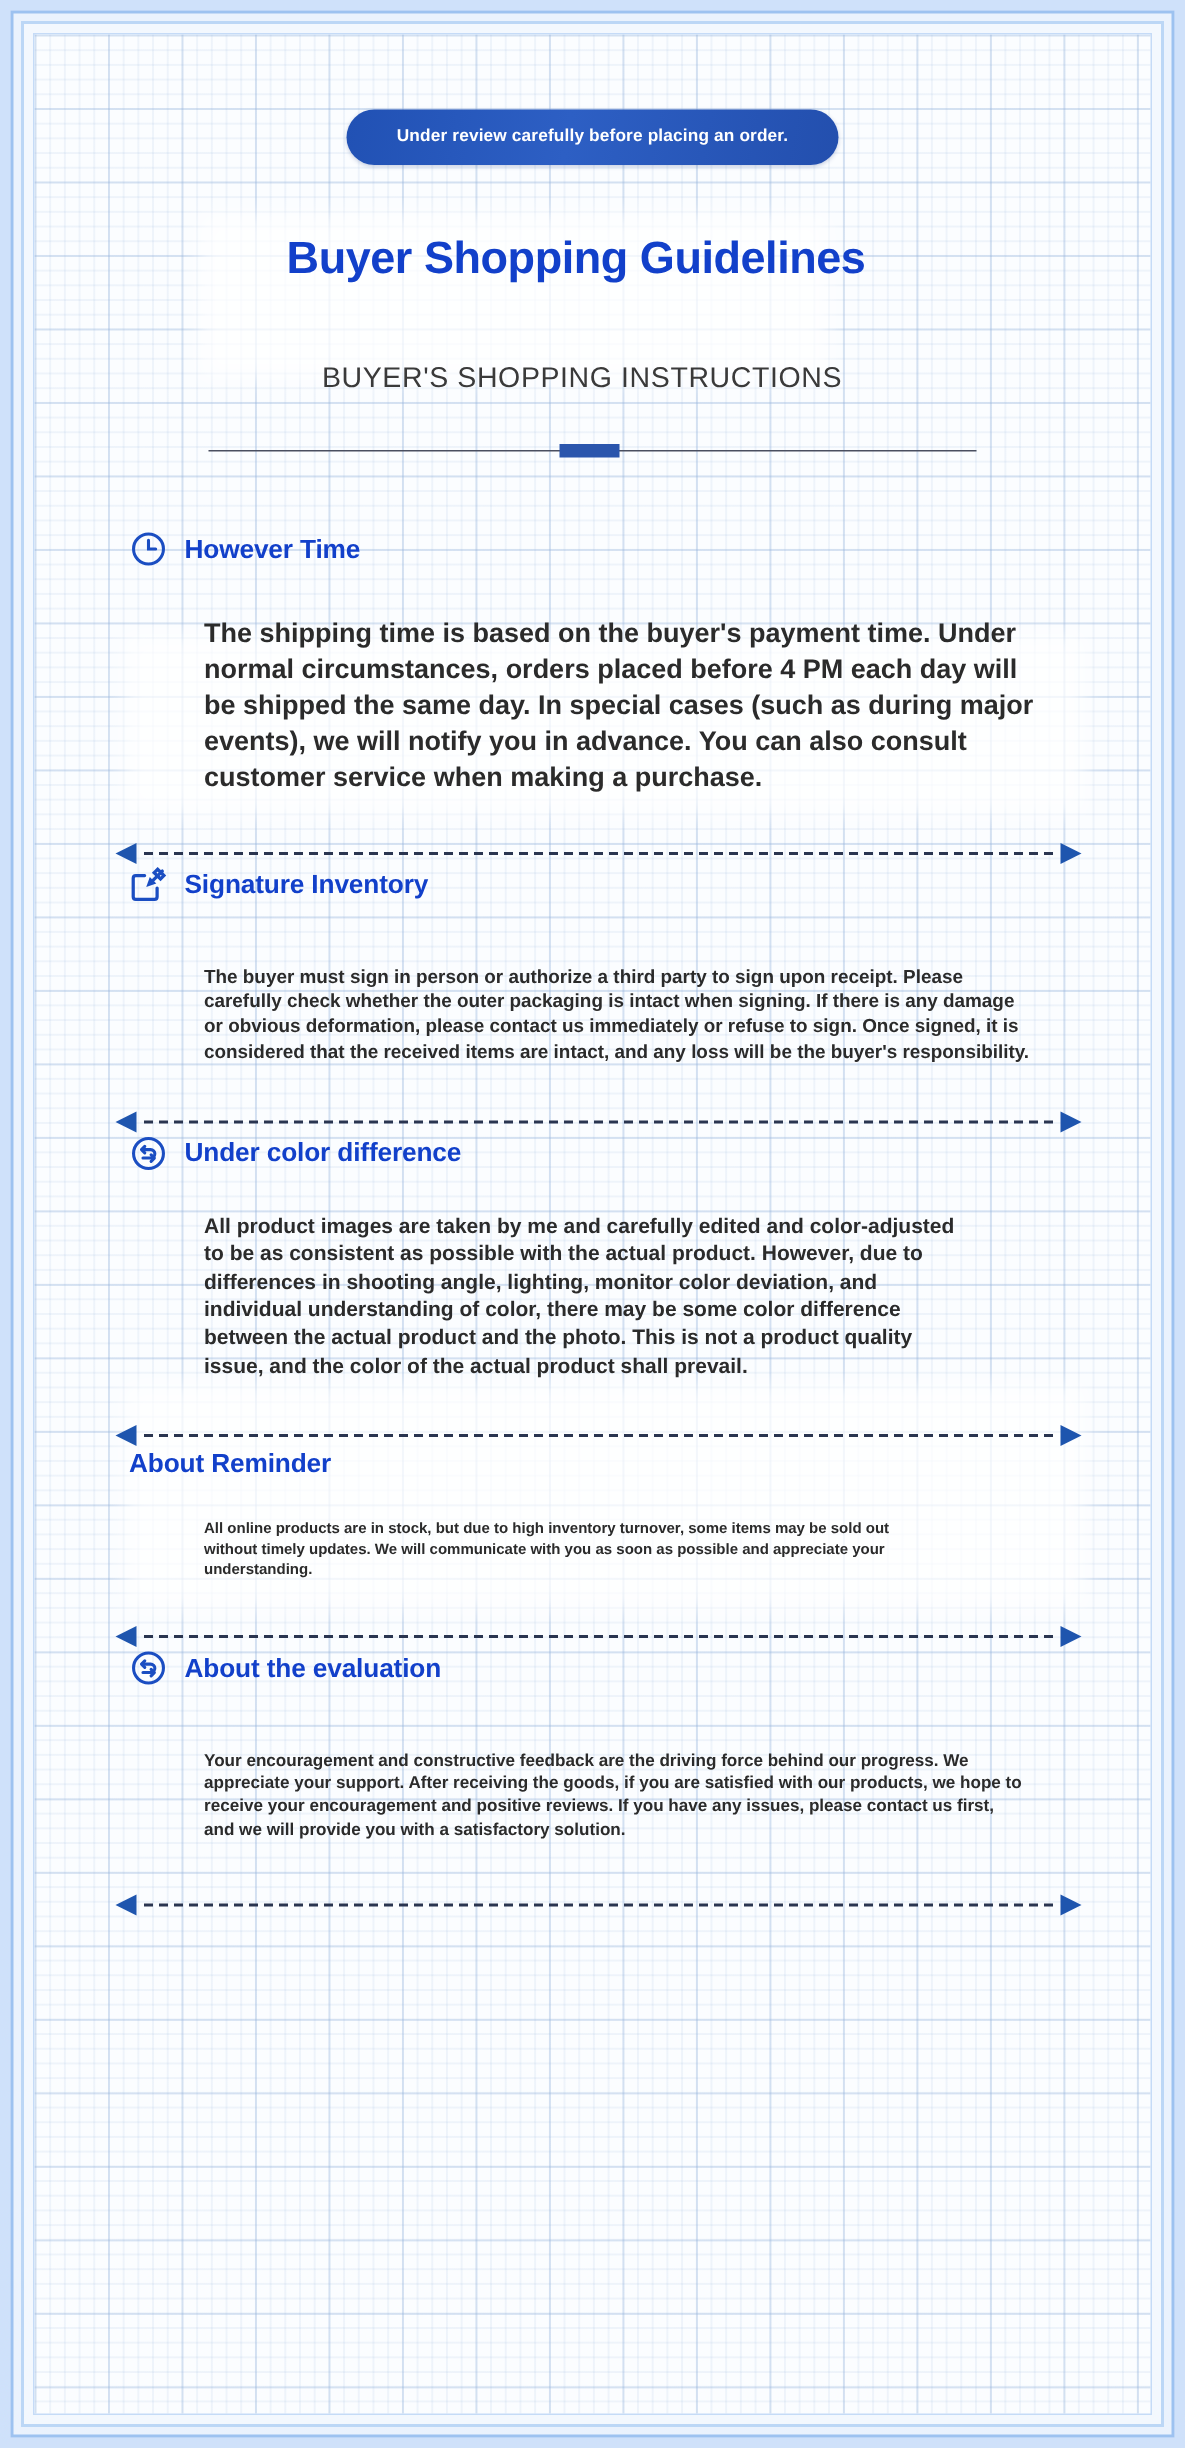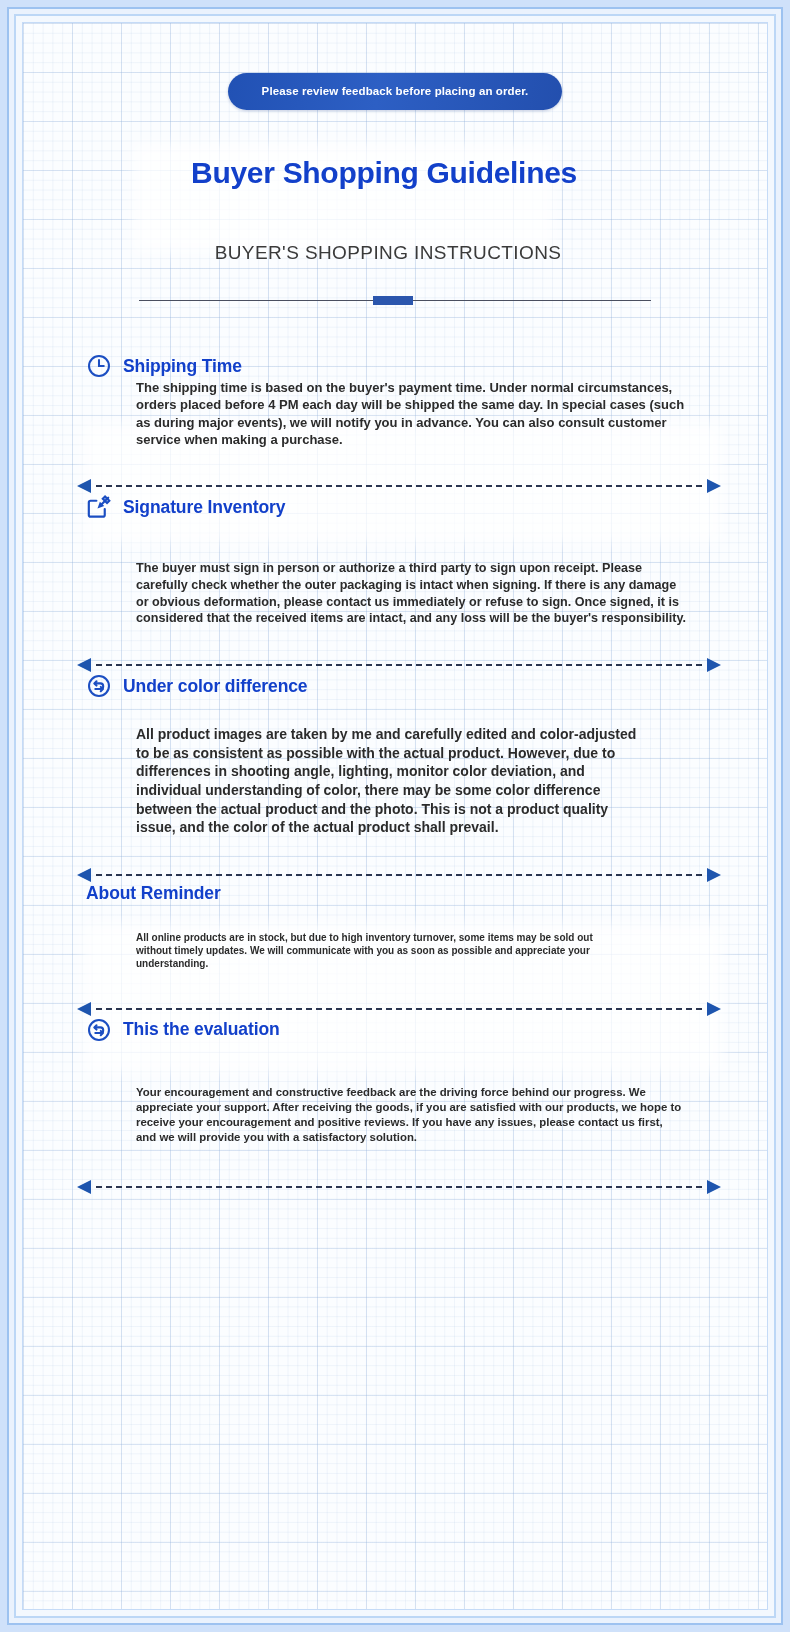--- a/index.html
+++ b/index.html
@@ -182,43 +182,43 @@
   <div class="frame-mid"></div>
   <div class="frame-inner">
 
     <div class="wash" style="left:110px; top:120px; width:420px; height:110px;"></div>
     <div class="wash" style="left:60px; top:400px; width:640px; height:120px;"></div>
     <div class="wash" style="left:60px; top:900px; width:640px; height:150px;"></div>
 
     <div class="content">
 
       <div class="badge-wrap">
-        <span class="badge">Please review feedback before placing an order.</span>
+        <span class="badge">Under review carefully before placing an order.</span>
       </div>
 
       <div class="main-title">Buyer Shopping Guidelines</div>
       <div class="sub-title">BUYER'S SHOPPING INSTRUCTIONS</div>
 
       <div class="rule">
         <div class="rule-line"></div>
         <div class="rule-block"></div>
       </div>
 
       <div id="sections">
           <div class="section" style="margin-top: 45px;">
             <div class="sec-head">
               <span class="sec-icon">
                 <svg viewBox="0 0 24 24" fill="none" stroke="currentColor" stroke-width="1.9">
                   <circle cx="12" cy="12" r="9.2"></circle>
                   <path d="M12 6.6V12h4.4" stroke-linecap="round"></path>
                 </svg>
               </span>
-              <span class="sec-title">Shipping Time</span>
-            </div>
-            <p class="sec-body" style="font-size: 13px; padding-right: calc(58px);">The shipping time is based on the buyer's payment time. Under normal circumstances, orders placed before 4 PM each day will be shipped the same day. In special cases (such as during major events), we will notify you in advance. You can also consult customer service when making a purchase.</p>
+              <span class="sec-title">However Time</span>
+            </div>
+            <p class="sec-body" style="font-size: 18px; margin-top: 32px; padding-right: calc(58px);">The shipping time is based on the buyer's payment time. Under normal circumstances, orders placed before 4 PM each day will be shipped the same day. In special cases (such as during major events), we will notify you in advance. You can also consult customer service when making a purchase.</p>
             <div class="arrow-rule" style="margin-top: 30px;">
               <span class="tri left"></span>
               <span class="dash"></span>
               <span class="tri right"></span>
             </div>
           </div>
           <div class="section" style="margin-top: 0px;">
             <div class="sec-head">
               <span class="sec-icon">
                 <svg viewBox="0 0 24 24" fill="none" stroke="currentColor" stroke-width="2">
@@ -267,21 +267,21 @@
           </div>
           <div class="section" style="margin-top: 0px;">
             <div class="sec-head">
               <span class="sec-icon">
                 <svg viewBox="0 0 24 24" fill="none" stroke="currentColor" stroke-width="1.9">
                   <circle cx="12" cy="12" r="9.2"></circle>
                   <path d="M8.1 9.6h5.2a2.6 2.6 0 0 1 0 5.2H8.6" stroke-linecap="round"></path>
                   <path d="m9.7 7.6-2 2 2 2M13.6 16.8l2-2-2-2" stroke-linecap="round" stroke-linejoin="round"></path>
                 </svg>
               </span>
-              <span class="sec-title">This the evaluation</span>
+              <span class="sec-title">About the evaluation</span>
             </div>
             <p class="sec-body" style="font-size: 11.4px; margin-top: 42px; padding-right: calc(68px);">Your encouragement and constructive feedback are the driving force behind our progress. We appreciate your support. After receiving the goods, if you are satisfied with our products, we hope to receive your encouragement and positive reviews. If you have any issues, please contact us first, and we will provide you with a satisfactory solution.</p>
             <div class="arrow-rule" style="margin-top: 34px;">
               <span class="tri left"></span>
               <span class="dash"></span>
               <span class="tri right"></span>
             </div>
           </div>
         </div>
 

